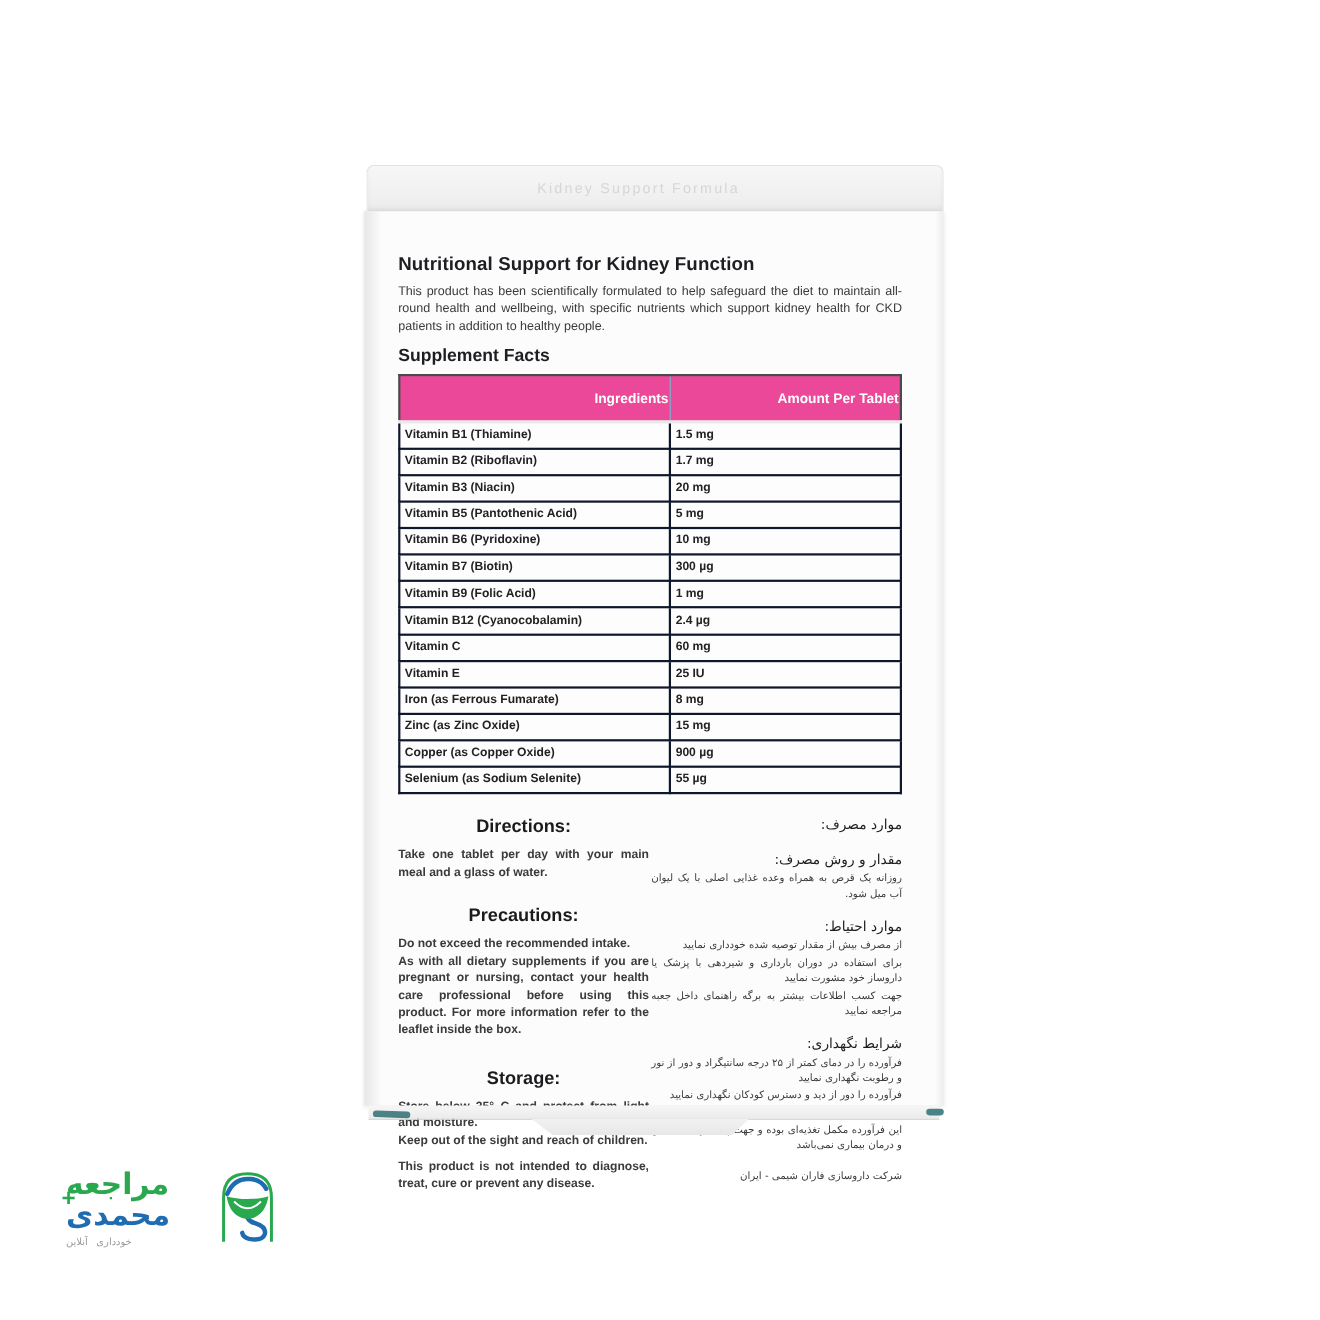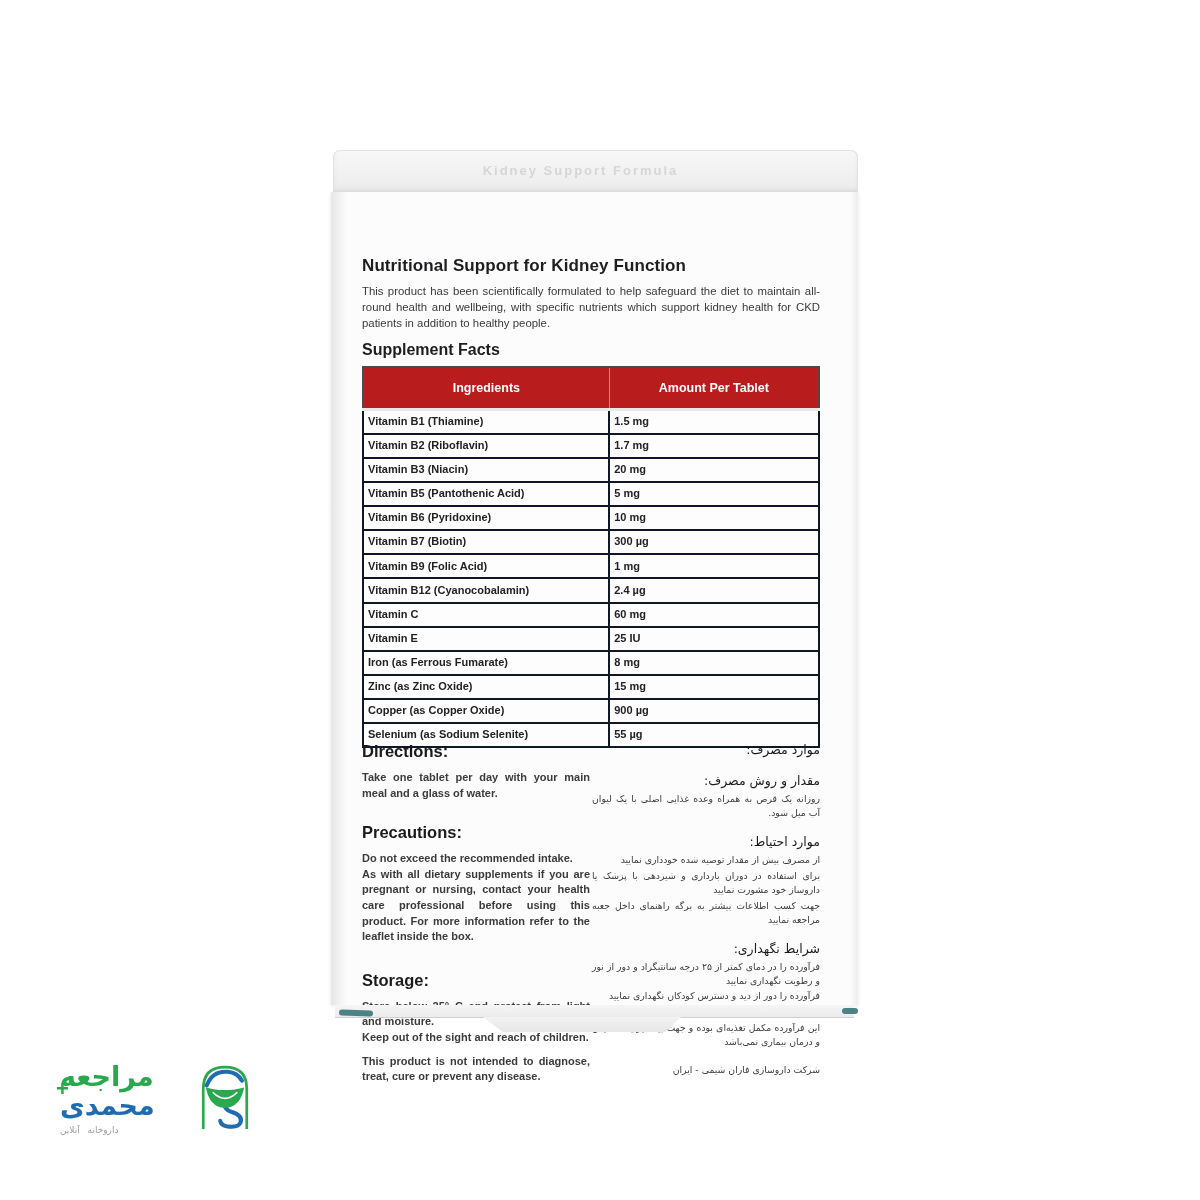--- a/index.html
+++ b/index.html
@@ -7,21 +7,21 @@
          font-family:"Liberation Sans",sans-serif;color:#222;}
 
   
   .box{position:absolute;left:331px;top:150px;width:527px;height:887px;}
   .top-flap{position:absolute;left:2px;top:0;width:523px;height:42px;
             background:linear-gradient(#f7f7f7,#ececec);
             border:1px solid #e2e2e2;border-bottom:2px solid #d9d9d9;
             border-radius:7px 7px 0 0;
             box-shadow:inset 0 -4px 5px rgba(0,0,0,0.05);}
   .embossed{position:absolute;left:0;right:30px;top:12px;text-align:center;
-            font-size:13px;font-weight:bold;letter-spacing:2px;color:rgba(90,90,100,0.18);
+            font-size:13px;font-weight:normal;letter-spacing:2px;color:rgba(90,90,100,0.18);
             filter:blur(0.6px);}
   .panel{position:absolute;left:0;top:42px;width:527px;height:813px;background:#fcfcfc;
          box-shadow:0 1px 4px rgba(0,0,0,0.10);}
   .panel .side-shade-l{position:absolute;left:0;top:0;bottom:0;width:16px;
          background:linear-gradient(90deg,#e6e6e6,rgba(230,230,230,0));}
   .panel .side-shade-r{position:absolute;right:0;top:0;bottom:0;width:8px;
          background:linear-gradient(270deg,#ededed,rgba(237,237,237,0));}
   .bottom-flap{position:absolute;left:4px;top:855px;width:519px;height:12px;
          background:linear-gradient(#f6f6f6,#ebebeb);border-bottom:1px solid #cfcfcf;}
   .flap-tab{position:absolute;left:152px;top:867px;width:198px;height:15px;
@@ -32,41 +32,41 @@
   .corner-teal-r{position:absolute;right:0px;top:858px;width:16px;height:6px;
          background:#2d6f72;border-radius:3px;opacity:.85;}
   .pill-dots{position:absolute;left:300px;top:220px;width:4px;height:4px;border-radius:50%;
          background:rgba(0,0,0,0.045);
          box-shadow:28px 10px 0 3px rgba(0,0,0,0.04),55px -4px 0 4px rgba(0,0,0,0.045),
                     90px 22px 0 3px rgba(0,0,0,0.04),120px 6px 0 4px rgba(0,0,0,0.045),
                     66px 48px 0 4px rgba(0,0,0,0.04),108px 58px 0 3px rgba(0,0,0,0.04),
                     -150px 40px 0 4px rgba(0,0,0,0.035),30px 74px 0 4px rgba(0,0,0,0.04);}
 
   
-  .content{position:absolute;left:31px;top:64px;width:458px;}
+  .content{position:absolute;left:31px;top:38px;width:458px;}
   .title{font-size:17px;font-weight:bold;color:#1e1e22;letter-spacing:.1px;}
   .intro{margin-top:7px;font-size:11.4px;line-height:1.42;color:#3a3a3c;text-align:justify;}
   .sf-head{margin-top:9px;font-size:16px;font-weight:bold;color:#1e1e22;}
 
   table.facts{margin-top:7px;width:458px;border-collapse:collapse;
               border:2px solid #4a4a4a;background:#fdfdfd;}
-  table.facts th{background:#b91c1c;color:#fff;font-size:12.5px;font-weight:bold;
-                 height:38px;border-right:1px solid #8fa0c4;border-bottom:3px solid #e9e9e9;}
+  table.facts th{background:#ec4899;color:#fff;font-size:12.5px;font-weight:bold;
+                 height:38px;border-right:1px solid #8fa0c4;border-bottom:3px solid #e9e9e9;text-align:right;}
   table.facts th:last-child{border-right:none;}
   table.facts td{border:2px solid #0f172a;font-size:11px;font-weight:bold;color:#222;
                  padding:4.2px 4px;line-height:1.25;}
   table.facts col.c1{width:54%;}
   td.excip{text-align:left;font-weight:normal;font-size:11px;color:#333;
            padding:8px 12px;line-height:1.4;}
   td.excip b{color:#222;}
 
   .cols{position:absolute;left:31px;top:550px;width:458px;display:flex;
         justify-content:space-between;}
   .col-en{width:228px;}
-  .col-en h3{margin:0 0 9px 0;font-size:16.5px;font-weight:bold;color:#1b1b1e;}
+  .col-en h3{margin:0 0 9px 0;font-size:16.5px;font-weight:bold;color:#1b1b1e;text-align:center;}
   .col-en p{margin:0;font-size:11px;line-height:1.42;color:#3b3b3d;text-align:justify;font-weight:bold;}
   .gap-s{height:8px;}  .gap-m{height:22px;}  .gap-l{height:26px;}
 
   .col-fa{width:228px;direction:rtl;font-family:"DejaVu Sans",sans-serif;}
   .col-fa h3{margin:0 0 4px 0;font-size:12.5px;font-weight:normal;color:#1b1b1e;}
   .col-fa p{margin:0 0 2px 0;font-size:9.3px;line-height:1.5;color:#3c3c3e;text-align:justify;}
   .fa-gap{height:12px;} .fa-gap-l{height:16px;}
   .company{text-align:center;margin-top:14px !important;color:#444;}
 
   
@@ -215,21 +215,21 @@
     <div class="corner-teal-r"></div>
   </div>
 
   <div class="logo">
     <div class="logo-text">
       <div class="logo-line1">مراجعه</div>
       <div class="logo-line2">
         <span>محمدی</span>
         <span class="logo-plus">+</span>
       </div>
-      <div class="logo-sub">داروخانه آنلاین</div>
+      <div class="logo-sub">خودداری آنلاین</div>
     </div>
     <svg class="emblem" width="56" height="68" viewBox="0 0 80 100">
       <path d="M8 97 L8 38 Q8 6 40 6 Q72 6 72 38 L72 97" fill="none" stroke="#2aa84e" stroke-width="4"></path>
       <path d="M13 33 Q22 11 44 13 Q58 14 65 26" fill="none" stroke="#1f6cb0" stroke-width="6" stroke-linecap="round"></path>
       <path d="M40 54 Q36 68 50 72 Q66 77 63 87 Q60 96 42 93 Q34 91 33 85" fill="none" stroke="#1f6cb0" stroke-width="6" stroke-linecap="round"></path>
       <path d="M12 36 C28 41 52 41 68 36 C64 60 50 66 40 66 C30 66 16 60 12 36 Z" fill="#2aa84e"></path>
       <path d="M22 43 Q40 61 58 43" fill="none" stroke="#fdfdfd" stroke-width="2.5"></path>
     </svg>
   </div>
 

